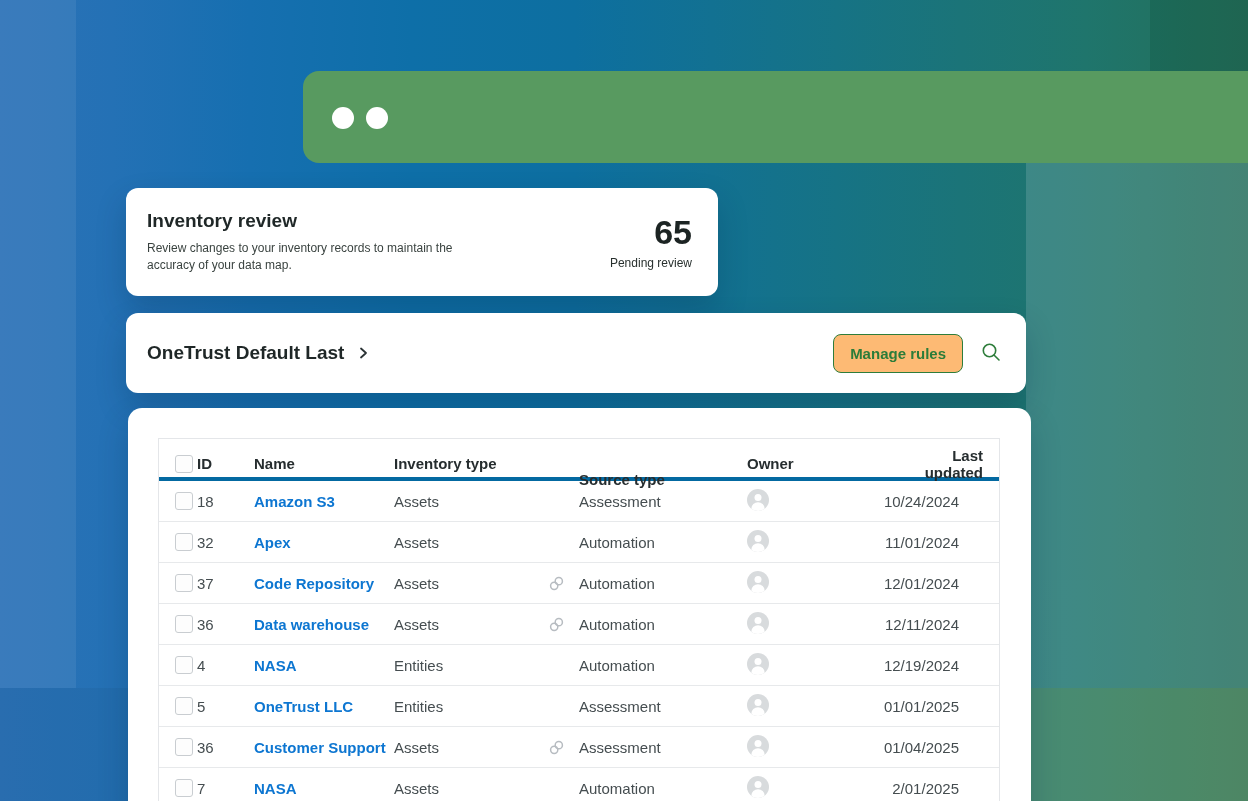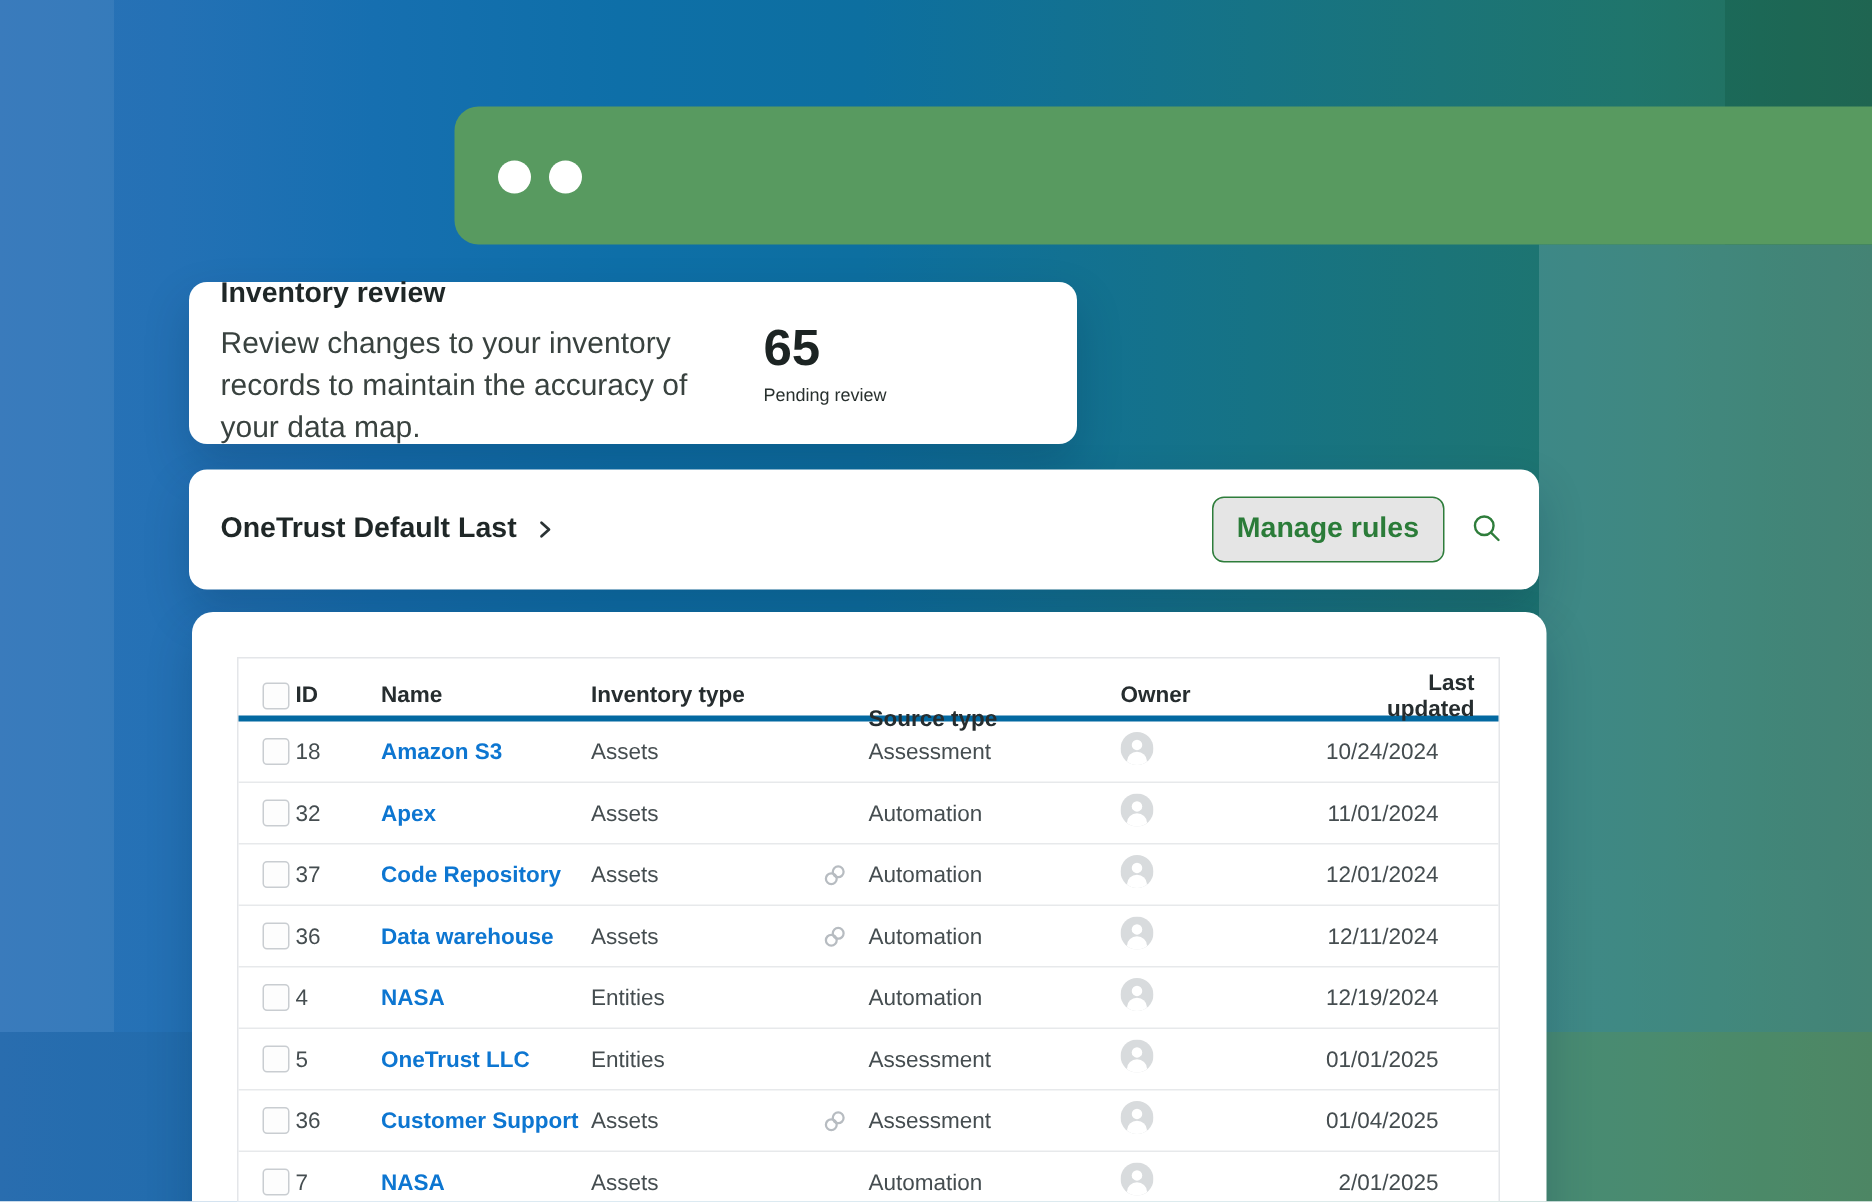--- a/index.html
+++ b/index.html
@@ -21,32 +21,32 @@
   .dot{position:absolute;top:36px;width:22px;height:22px;border-radius:50%;background:#ffffff;}
   .dot.d1{left:29px;} .dot.d2{left:63px;}
 
   .card{position:absolute;background:#ffffff;border-radius:12px;
     box-shadow:0 14px 30px rgba(8,35,64,0.22);}
 
   
   .summary{left:126px;top:188px;width:592px;height:108px;display:flex;align-items:center;}
   .summary .left{padding:0 10px 0 21px;width:352px;}
   .summary-title{font-size:19px;font-weight:700;color:#1f2727;margin:0 0 8px 0;}
-  .summary-desc{font-size:20px;line-height:1.4;color:#39423f;margin:0;}
-  .summary .right{flex:1;text-align:left;padding-right:26px;}
+  .summary-desc{font-size:12px;line-height:1.4;color:#39423f;margin:0;}
+  .summary .right{flex:1;text-align:right;padding-right:26px;}
   .summary-count{font-size:34px;font-weight:600;color:#1c2423;line-height:1.1;}
   .summary-count-label{font-size:12px;color:#28302e;margin-top:5px;}
 
   
   .viewbar{left:126px;top:313px;width:900px;height:80px;display:flex;align-items:center;}
   .viewbar-title{font-size:19px;font-weight:700;color:#1f2727;padding-left:21px;}
   .chev{margin-left:12px;display:inline-flex;align-items:center;}
   .viewbar .actions{margin-left:auto;display:flex;align-items:center;gap:17px;padding-right:24px;}
   .btn-outline{display:inline-block;border:1.5px solid #2e7d3b;border-radius:8px;
-    background:#e5e5e5;color:#2b7c39;font-size:19px;font-weight:600;
+    background:#fdba74;color:#2b7c39;font-size:15px;font-weight:600;
     padding:10px 16px;cursor:pointer;font-family:inherit;}
   .search-btn{background:none;border:none;padding:0;cursor:pointer;display:flex;align-items:center;}
 
   
   .tablecard{left:128px;top:408px;width:903px;height:440px;border-radius:14px;}
   .table{position:absolute;left:30px;top:30px;width:842px;
     border:1px solid #e4e6e9;border-bottom:none;background:#fff;box-sizing:border-box;}
   .trow{display:grid;grid-template-columns:22px 57px 140px 154px 199px 136px 1fr;
     align-items:center;height:40px;padding:0 16px;border-bottom:1px solid #e7e9eb;
     font-size:15px;color:#454d50;}

